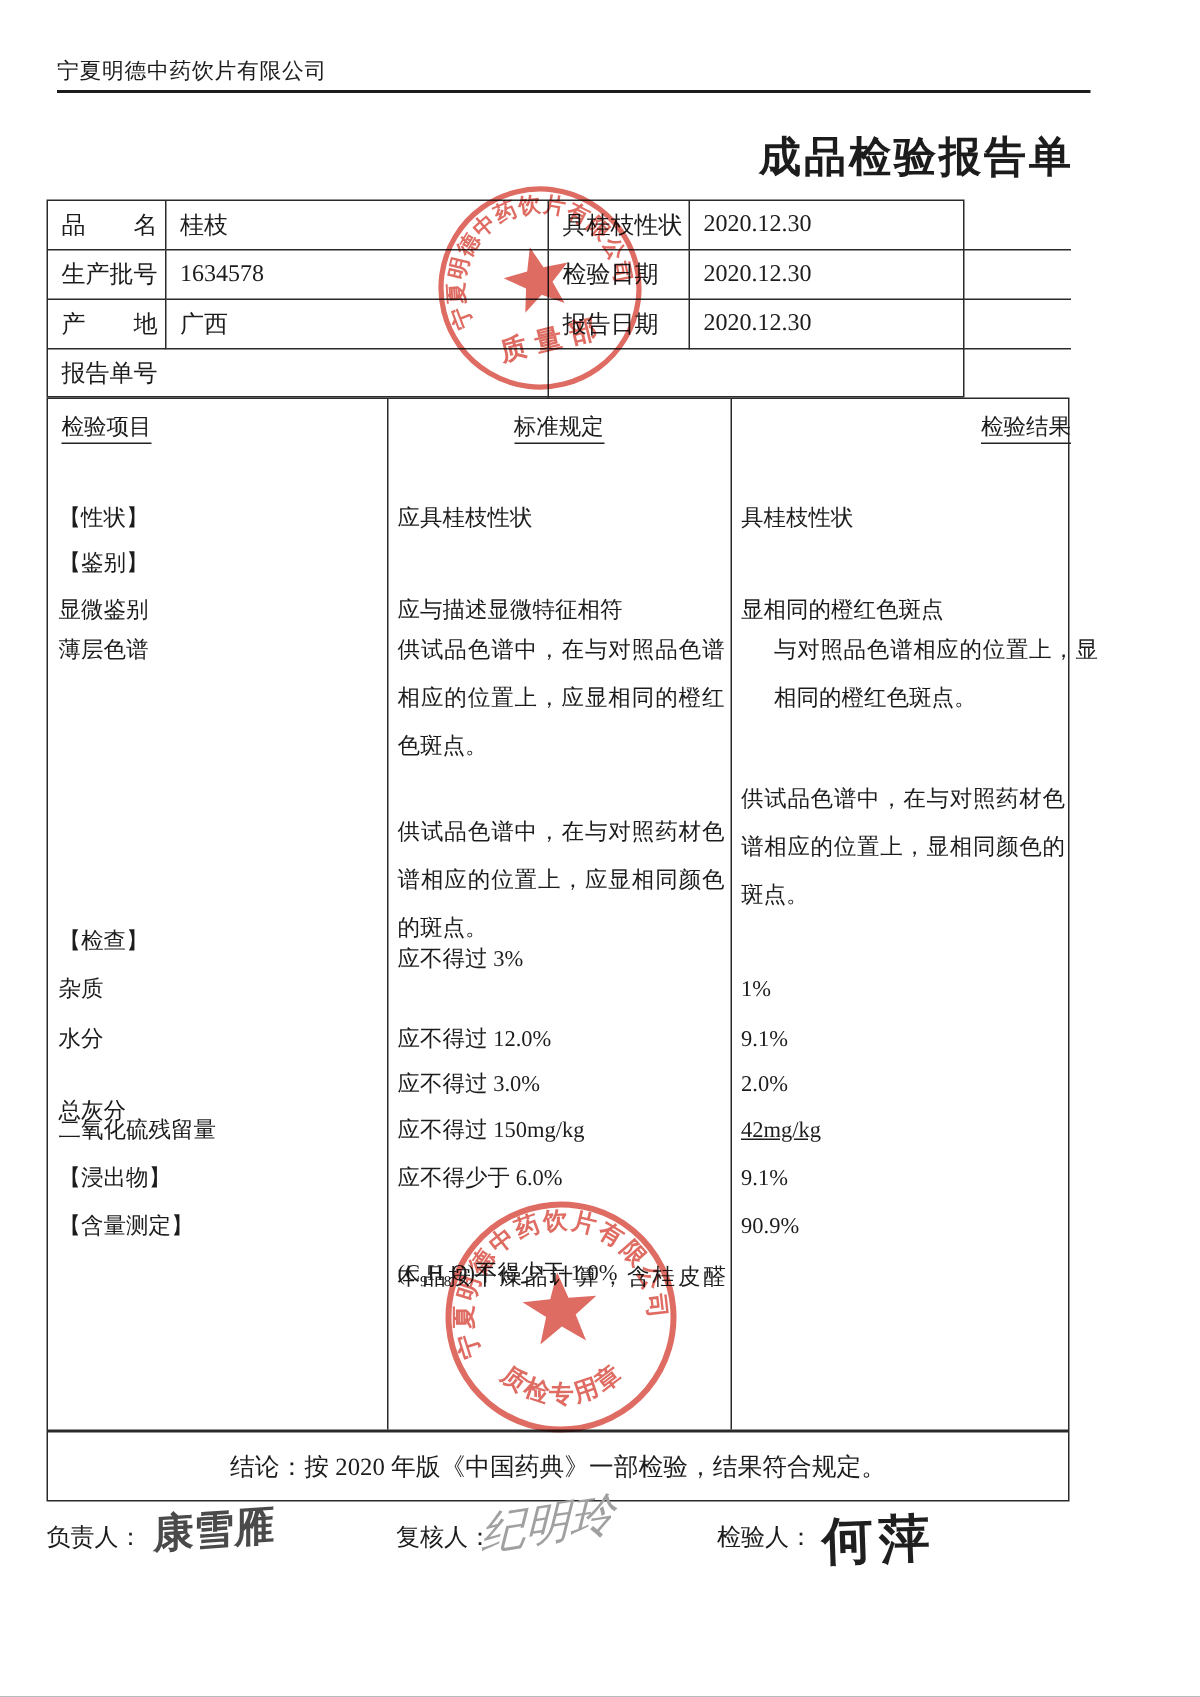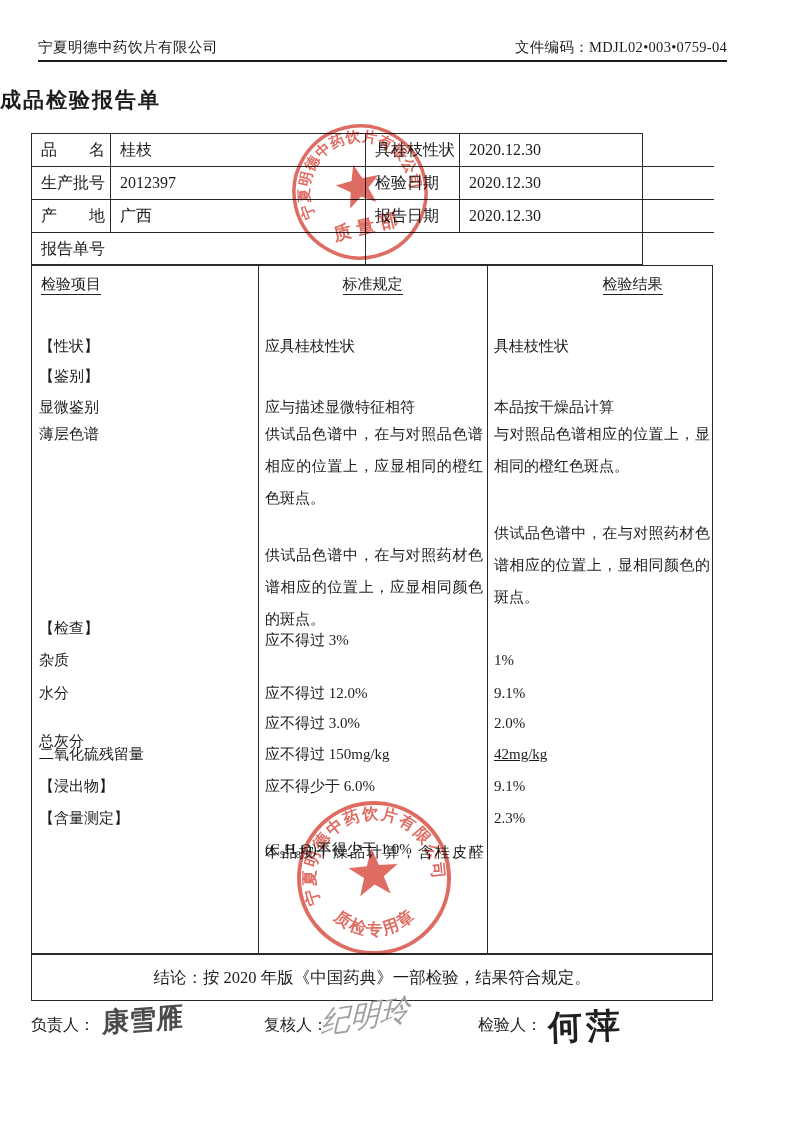--- a/index.html
+++ b/index.html
@@ -7,22 +7,22 @@
     position:relative; width:800px; height:1131px; margin:0 auto;
     background:#ffffff; overflow:hidden;
     font-family:"Liberation Serif","DejaVu Serif",serif;
     color:#1c1c1c;
   }
   
   .hdr-company{position:absolute; left:38px; top:38px; font-size:14.5px; letter-spacing:.5px;}
   .hdr-code{position:absolute; right:73px; top:38px; font-size:14.5px; letter-spacing:.3px;}
   .hdr-rule{position:absolute; left:38px; top:60px; width:689px; height:2px; background:#1c1c1c;}
   
-  .title{position:absolute; left:0; top:86px; width:716px; text-align:left;
-         font-size:21px; font-weight:bold; letter-spacing:2px;}
+  .title{position:absolute; left:0; top:86px; width:716px; text-align:right;
+         font-size:28px; font-weight:bold; letter-spacing:2px;}
   
   .info-table{
     position:absolute; left:31px; top:133px; width:612px; height:132px;
     display:grid; grid-template-columns:79px 255px 94px 254px; grid-auto-rows:33px;
     border:1.5px solid #2a2a2a; box-sizing:border-box; font-size:16px;
   }
   .info-table .c{border-right:1px solid #2a2a2a; border-bottom:1px solid #2a2a2a;
     display:flex; align-items:center; padding-left:9px; box-sizing:border-box; overflow:hidden;}
   .info-table .c.last-col{border-right:none;}
   .info-table .c.last-row{border-bottom:none;}
@@ -58,33 +58,32 @@
   .stamp{position:absolute; mix-blend-mode:multiply; opacity:.82;}
   .stamp-top{left:285px; top:117px; transform:rotate(-14deg);}
   .stamp-bottom{left:292px; top:796px; transform:rotate(-5deg);}
 </style>
 </head>
 <body>
 
 <div class="page">
 
   <div class="hdr-company">宁夏明德中药饮片有限公司</div>
-  <div class="hdr-code">文件编码：MDJL02•003•0759-04</div>
   <div class="hdr-rule"></div>
 
   <div class="title">成品检验报告单</div>
 
   <div class="info-table">
     <div class="c">品　　名</div>
     <div class="c">桂枝</div>
     <div class="c">具桂枝性状</div>
     <div class="c last-col">2020.12.30</div>
 
     <div class="c">生产批号</div>
-    <div class="c">2012397</div>
+    <div class="c">1634578</div>
     <div class="c">检验日期</div>
     <div class="c last-col">2020.12.30</div>
 
     <div class="c">产　　地</div>
     <div class="c">广西</div>
     <div class="c">报告日期</div>
     <div class="c last-col">2020.12.30</div>
 
     <div class="c span2 last-row">报告单号</div>
   </div>
@@ -92,55 +91,55 @@
   <div class="insp">
     <div class="vline" style="left:226px;"></div>
     <div class="vline" style="left:455px;"></div>
 
     <div class="hdrcell" style="left:9px;">
       <span class="u">检验项目</span>
     </div>
     <div class="hdrcell" style="left:226px; width:229px; text-align:center;">
       <span class="u">标准规定</span>
     </div>
-    <div class="hdrcell" style="left:455px; width:227px; text-align:center;padding-left:32px;">
+    <div class="hdrcell" style="left:455px; width:227px; text-align:right;">
       <span class="u">检验结果</span>
     </div>
     <div id="insp-body">
         <div class="cell" style="left: 7px; top: 70px;">【性状】</div>
         <div class="cell" style="left: 233px; top: 70px;">应具桂枝性状</div>
         <div class="cell" style="left: 462px; top: 70px;">具桂枝性状</div>
         <div class="cell" style="left: 7px; top: 100px;">【鉴别】</div>
         <div class="cell" style="left: 7px; top: 131px;">显微鉴别</div>
         <div class="cell" style="left: 233px; top: 131px;">应与描述显微特征相符</div>
-        <div class="cell" style="left: 462px; top: 131px;">本品按干燥品计算</div>
+        <div class="cell" style="left: 462px; top: 131px;">显相同的橙红色斑点</div>
         <div class="cell" style="left: 7px; top: 158px;">薄层色谱</div>
         <div class="cell para" style="left: 233px; top: 158px; width: 218px;">供试品色谱中，在与对照品色谱相应的位置上，应显相同的橙红色斑点。</div>
-        <div class="cell para" style="left: 462px; top: 158px; width: 216px;">与对照品色谱相应的位置上，显相同的橙红色斑点。</div>
+        <div class="cell para" style="left: 484px; top: 158px; width: 216px;">与对照品色谱相应的位置上，显相同的橙红色斑点。</div>
         <div class="cell para" style="left: 233px; top: 257px; width: 218px; margin-top: 16px;">供试品色谱中，在与对照药材色谱相应的位置上，应显相同颜色的斑点。</div>
         <div class="cell para" style="left: 462px; top: 257px; width: 216px;">供试品色谱中，在与对照药材色谱相应的位置上，显相同颜色的斑点。</div>
         <div class="cell" style="left: 7px; top: 352px;">【检查】</div>
         <div class="cell" style="left: 7px; top: 384px;">杂质</div>
         <div class="cell" style="left: 233px; top: 364px;">应不得过 3%</div>
         <div class="cell" style="left: 462px; top: 384px;">1%</div>
         <div class="cell" style="left: 7px; top: 417px;">水分</div>
         <div class="cell" style="left: 233px; top: 417px;">应不得过 12.0%</div>
         <div class="cell" style="left: 462px; top: 417px;">9.1%</div>
         <div class="cell" style="left: 7px; top: 465px;">总灰分</div>
         <div class="cell" style="left: 233px; top: 447px;">应不得过 3.0%</div>
         <div class="cell" style="left: 462px; top: 447px;">2.0%</div>
         <div class="cell" style="left: 7px; top: 478px;">二氧化硫残留量</div>
         <div class="cell" style="left: 233px; top: 478px;">应不得过 150mg/kg</div>
         <div class="cell" style="left: 462px; top: 478px; text-decoration: underline;">42mg/kg</div>
         <div class="cell" style="left: 7px; top: 510px;">【浸出物】</div>
         <div class="cell" style="left: 233px; top: 510px;">应不得少于 6.0%</div>
         <div class="cell" style="left: 462px; top: 510px;">9.1%</div>
         <div class="cell" style="left: 7px; top: 542px;">【含量测定】</div>
         <div class="cell spread" style="left: 233px; top: 542px;">本品按干燥品计算，含桂皮醛</div>
-        <div class="cell" style="left: 462px; top: 542px;">2.3%</div>
+        <div class="cell" style="left: 462px; top: 542px;">90.9%</div>
         <div class="cell" style="left: 233px; top: 573px;"><span>(C</span><sub>9</sub><span>H</span><sub>8</sub><span>O)不得少于 1.0%</span></div>
       </div>
   </div>
 
   <div class="concl">
     <span>结论：按 2020 年版《中国药典》一部检验，结果符合规定。</span>
   </div>
 
   <div class="siglabel" style="left:31px; top:1015px;">负责人：</div>
   <div class="sig sig-owner">康雪雁</div>

